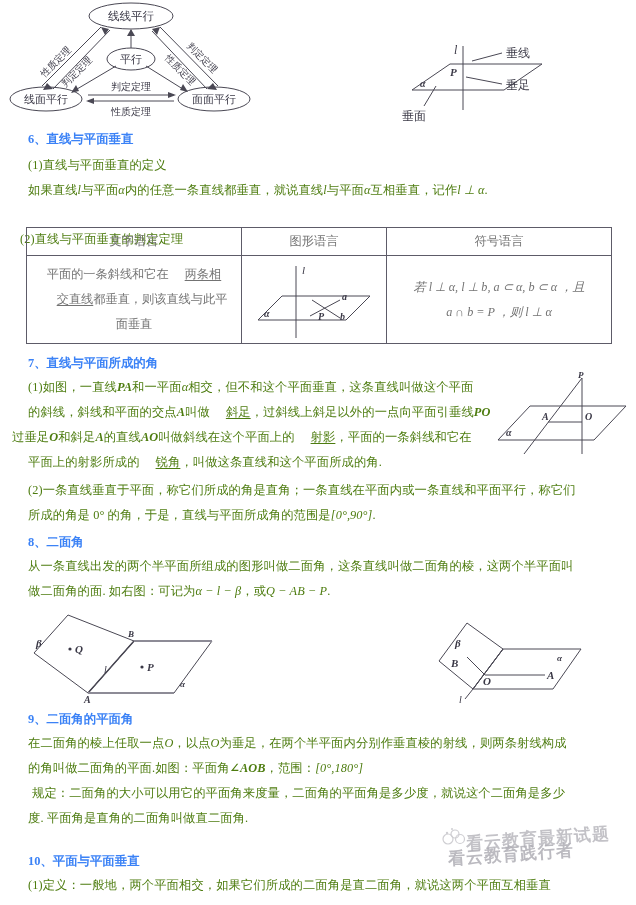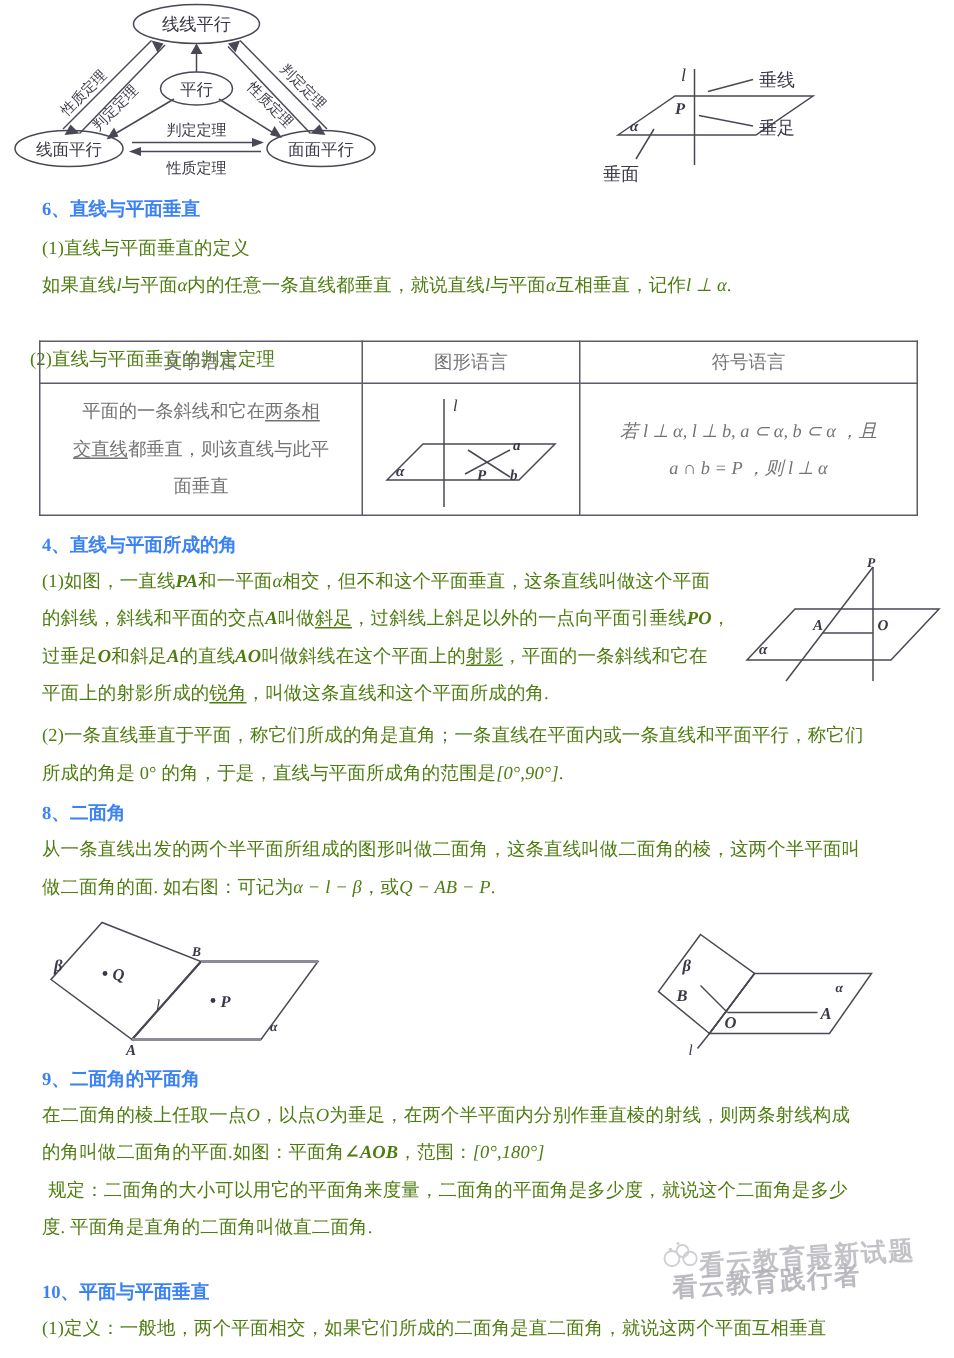--- a/index.html
+++ b/index.html
@@ -25,21 +25,21 @@
   }
   .heading {
     font-size: 12.4px;
     font-weight: bold;
     line-height: 22px;
     color: #3b82f6;
     white-space: nowrap;
   }
   .it { font-style: italic; font-family: "Liberation Serif", serif; }
   .bi { font-style: italic; font-weight: bold; }
-  .u  { text-decoration: underline; text-underline-offset: 2px; }
+  .u  { text-decoration: underline; text-underline-offset: 2px; margin-left: 16px; }
 
   
   .abs { position: absolute; }
 
   
   .tbl {
     position: absolute;
     left: 26px;
     top: 227px;
     width: 585px;
@@ -214,31 +214,31 @@
         <td>
           <div class="cell-text">
             <span class="l1 it">若 l ⊥ α, l ⊥ b, a ⊂ α, b ⊂ α ，且</span>
             <span class="l2 it">a ∩ b = P ，则 l ⊥ α</span>
           </div>
         </td>
       </tr>
     </tbody>
   </table>
 
-  <div class="abs heading" style="left:28px; top:352px;">4、直线与平面所成的角</div>
+  <div class="abs heading" style="left:28px; top:352px;">7、直线与平面所成的角</div>
 
   <div class="abs body-line" style="left:28px; top:375px;">
     <span>(1)如图，一直线</span><span class="bi">PA</span><span>和一平面</span><span class="it">α</span><span>相交，但不和这个平面垂直，这条直线叫做这个平面</span>
   </div>
 
   <div class="abs body-line" style="left:28px; top:400px;">
     <span>的斜线，斜线和平面的交点</span><span class="bi">A</span><span>叫做</span><span class="u">斜足</span><span>，过斜线上斜足以外的一点向平面引垂线</span><span class="bi">PO</span><span>，</span>
   </div>
 
-  <div class="abs body-line" style="left:28px; top:425px;text-align:right;">
+  <div class="abs body-line" style="left:12px; top:425px;text-align:right;">
     <span>过垂足</span><span class="bi">O</span><span>和斜足</span><span class="bi">A</span><span>的直线</span><span class="bi">AO</span><span>叫做斜线在这个平面上的</span><span class="u">射影</span><span>，平面的一条斜线和它在</span>
   </div>
 
   <div class="abs body-line" style="left:28px; top:450px;">
     <span>平面上的射影所成的</span><span class="u">锐角</span><span>，叫做这条直线和这个平面所成的角.</span>
   </div>
 
   <div class="abs" style="left:490px; top:370px; width:140px; height:95px; background:#fff;">
     <svg width="140" height="95" viewBox="0 0 140 95">
       <path class="stk" d="M 8,70 L 40,36 L 136,36 L 104,70 Z"></path>

